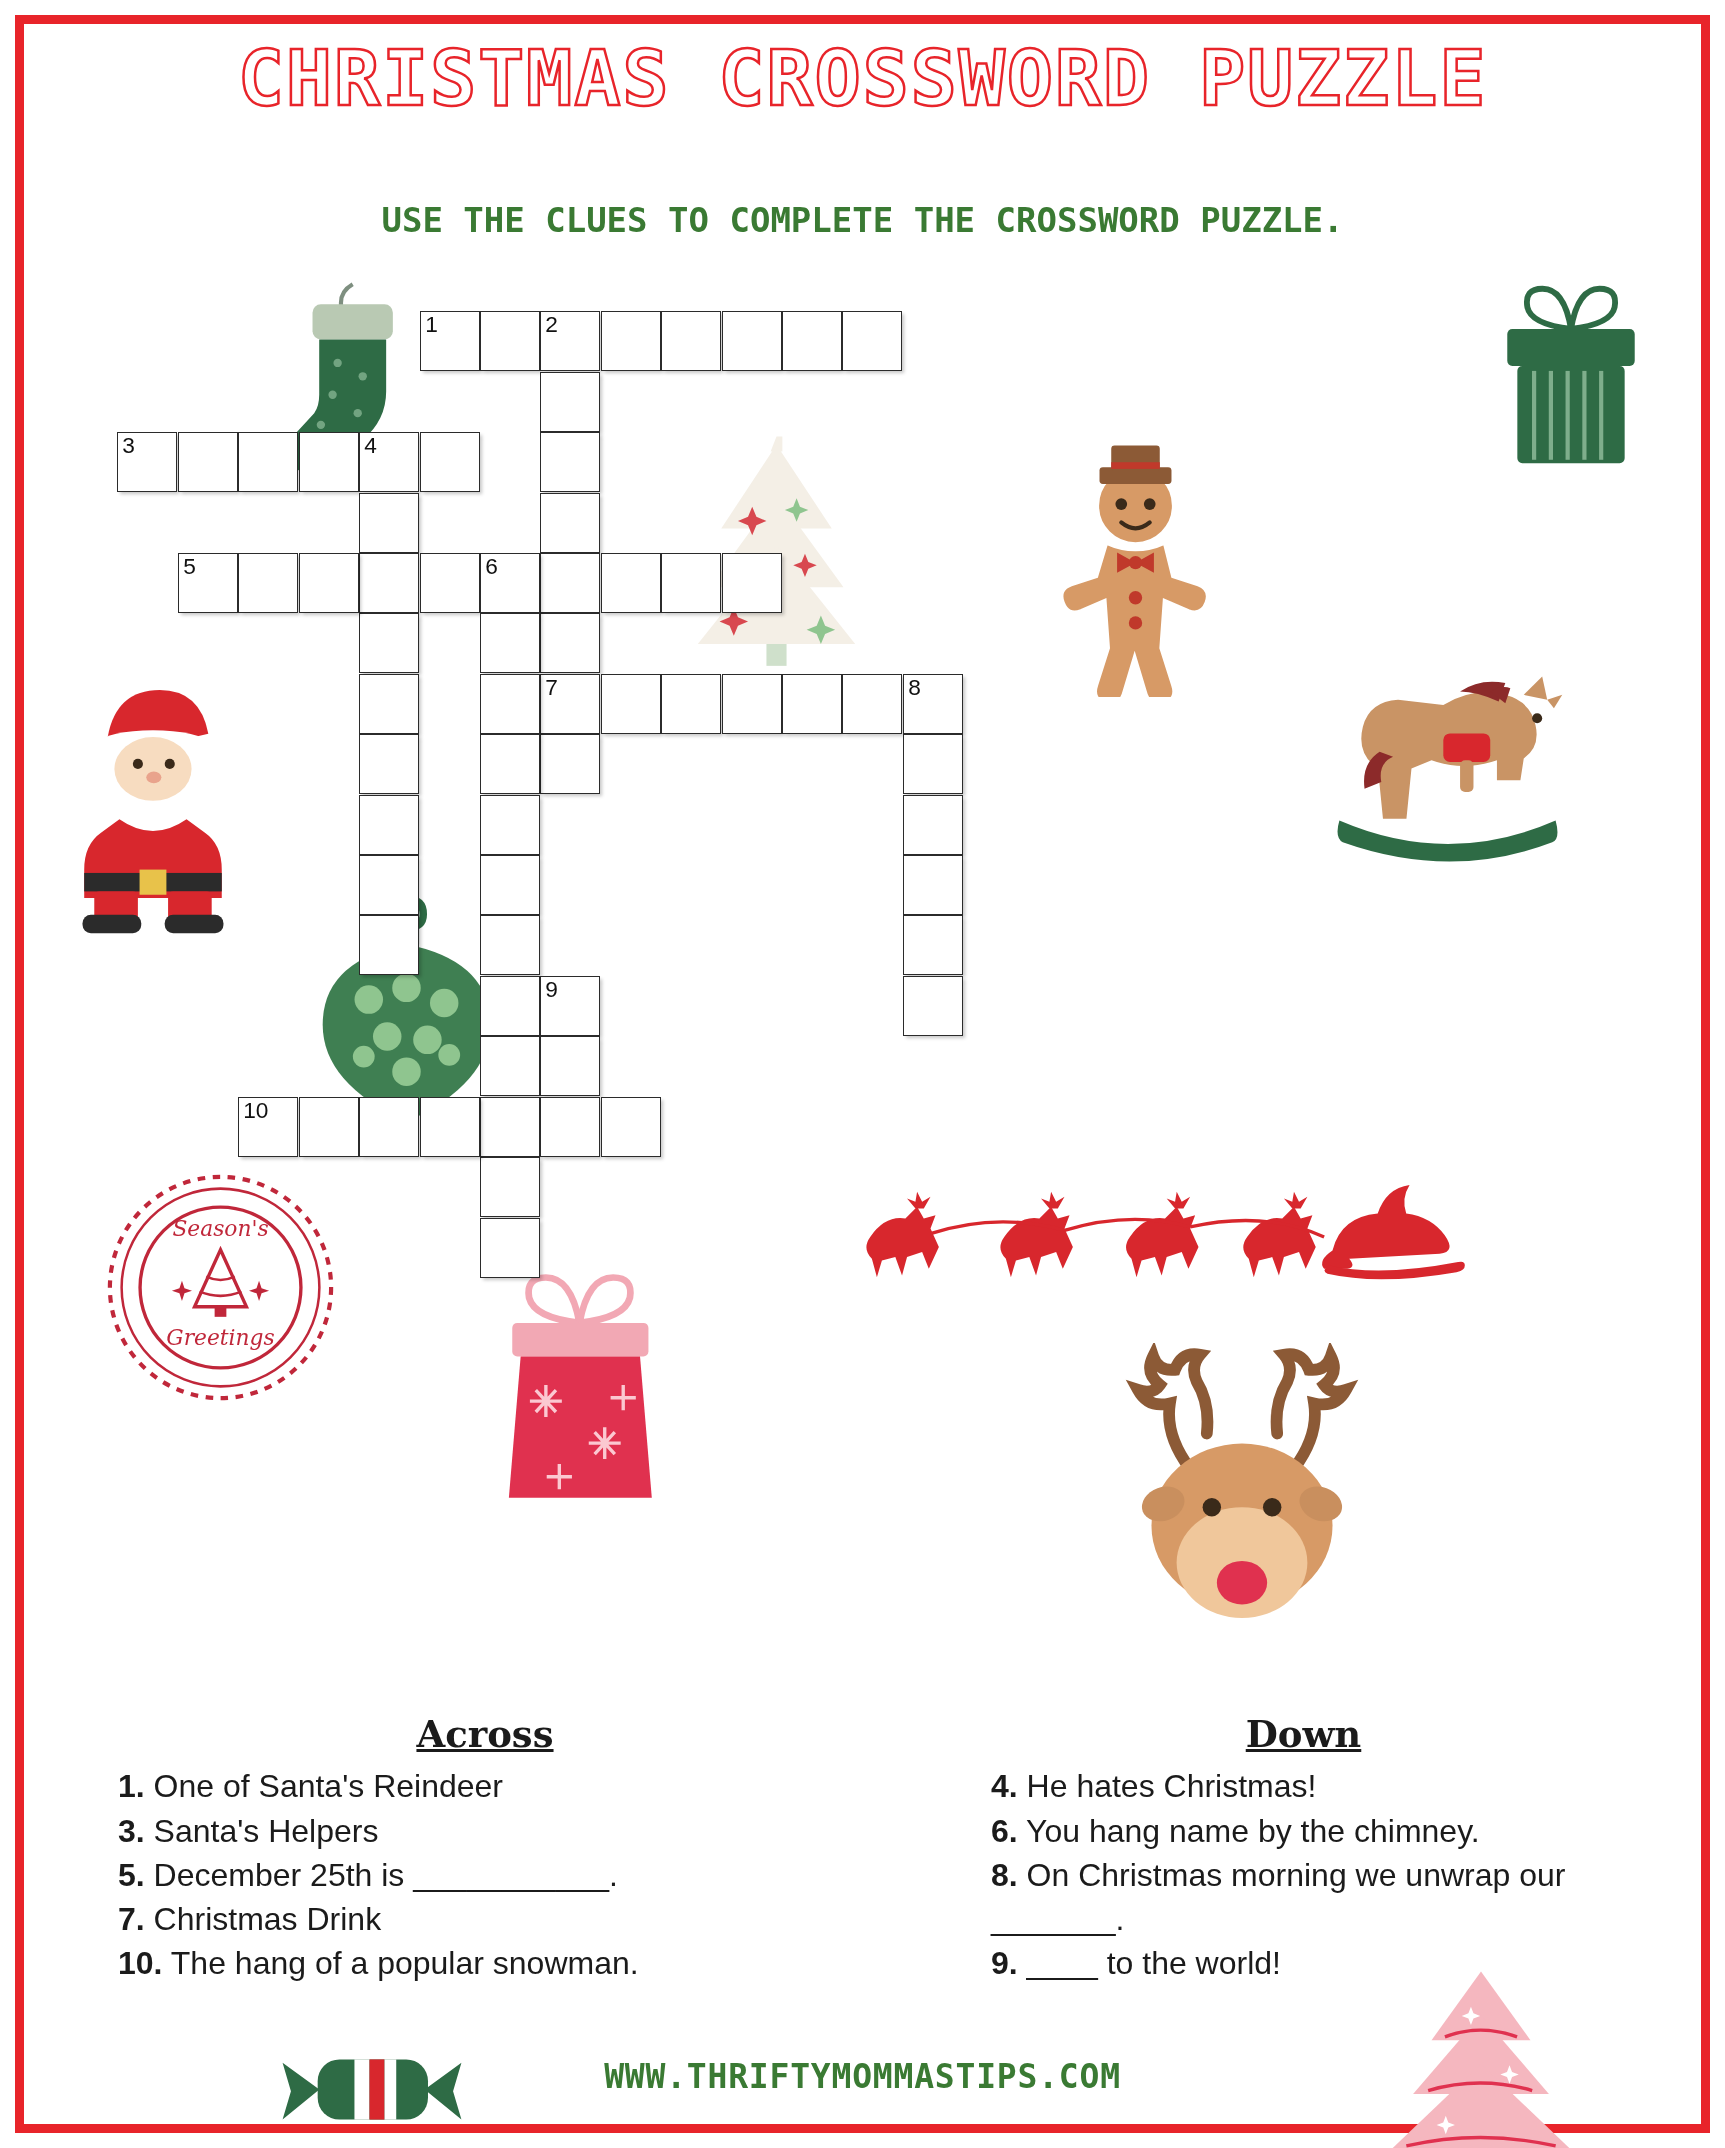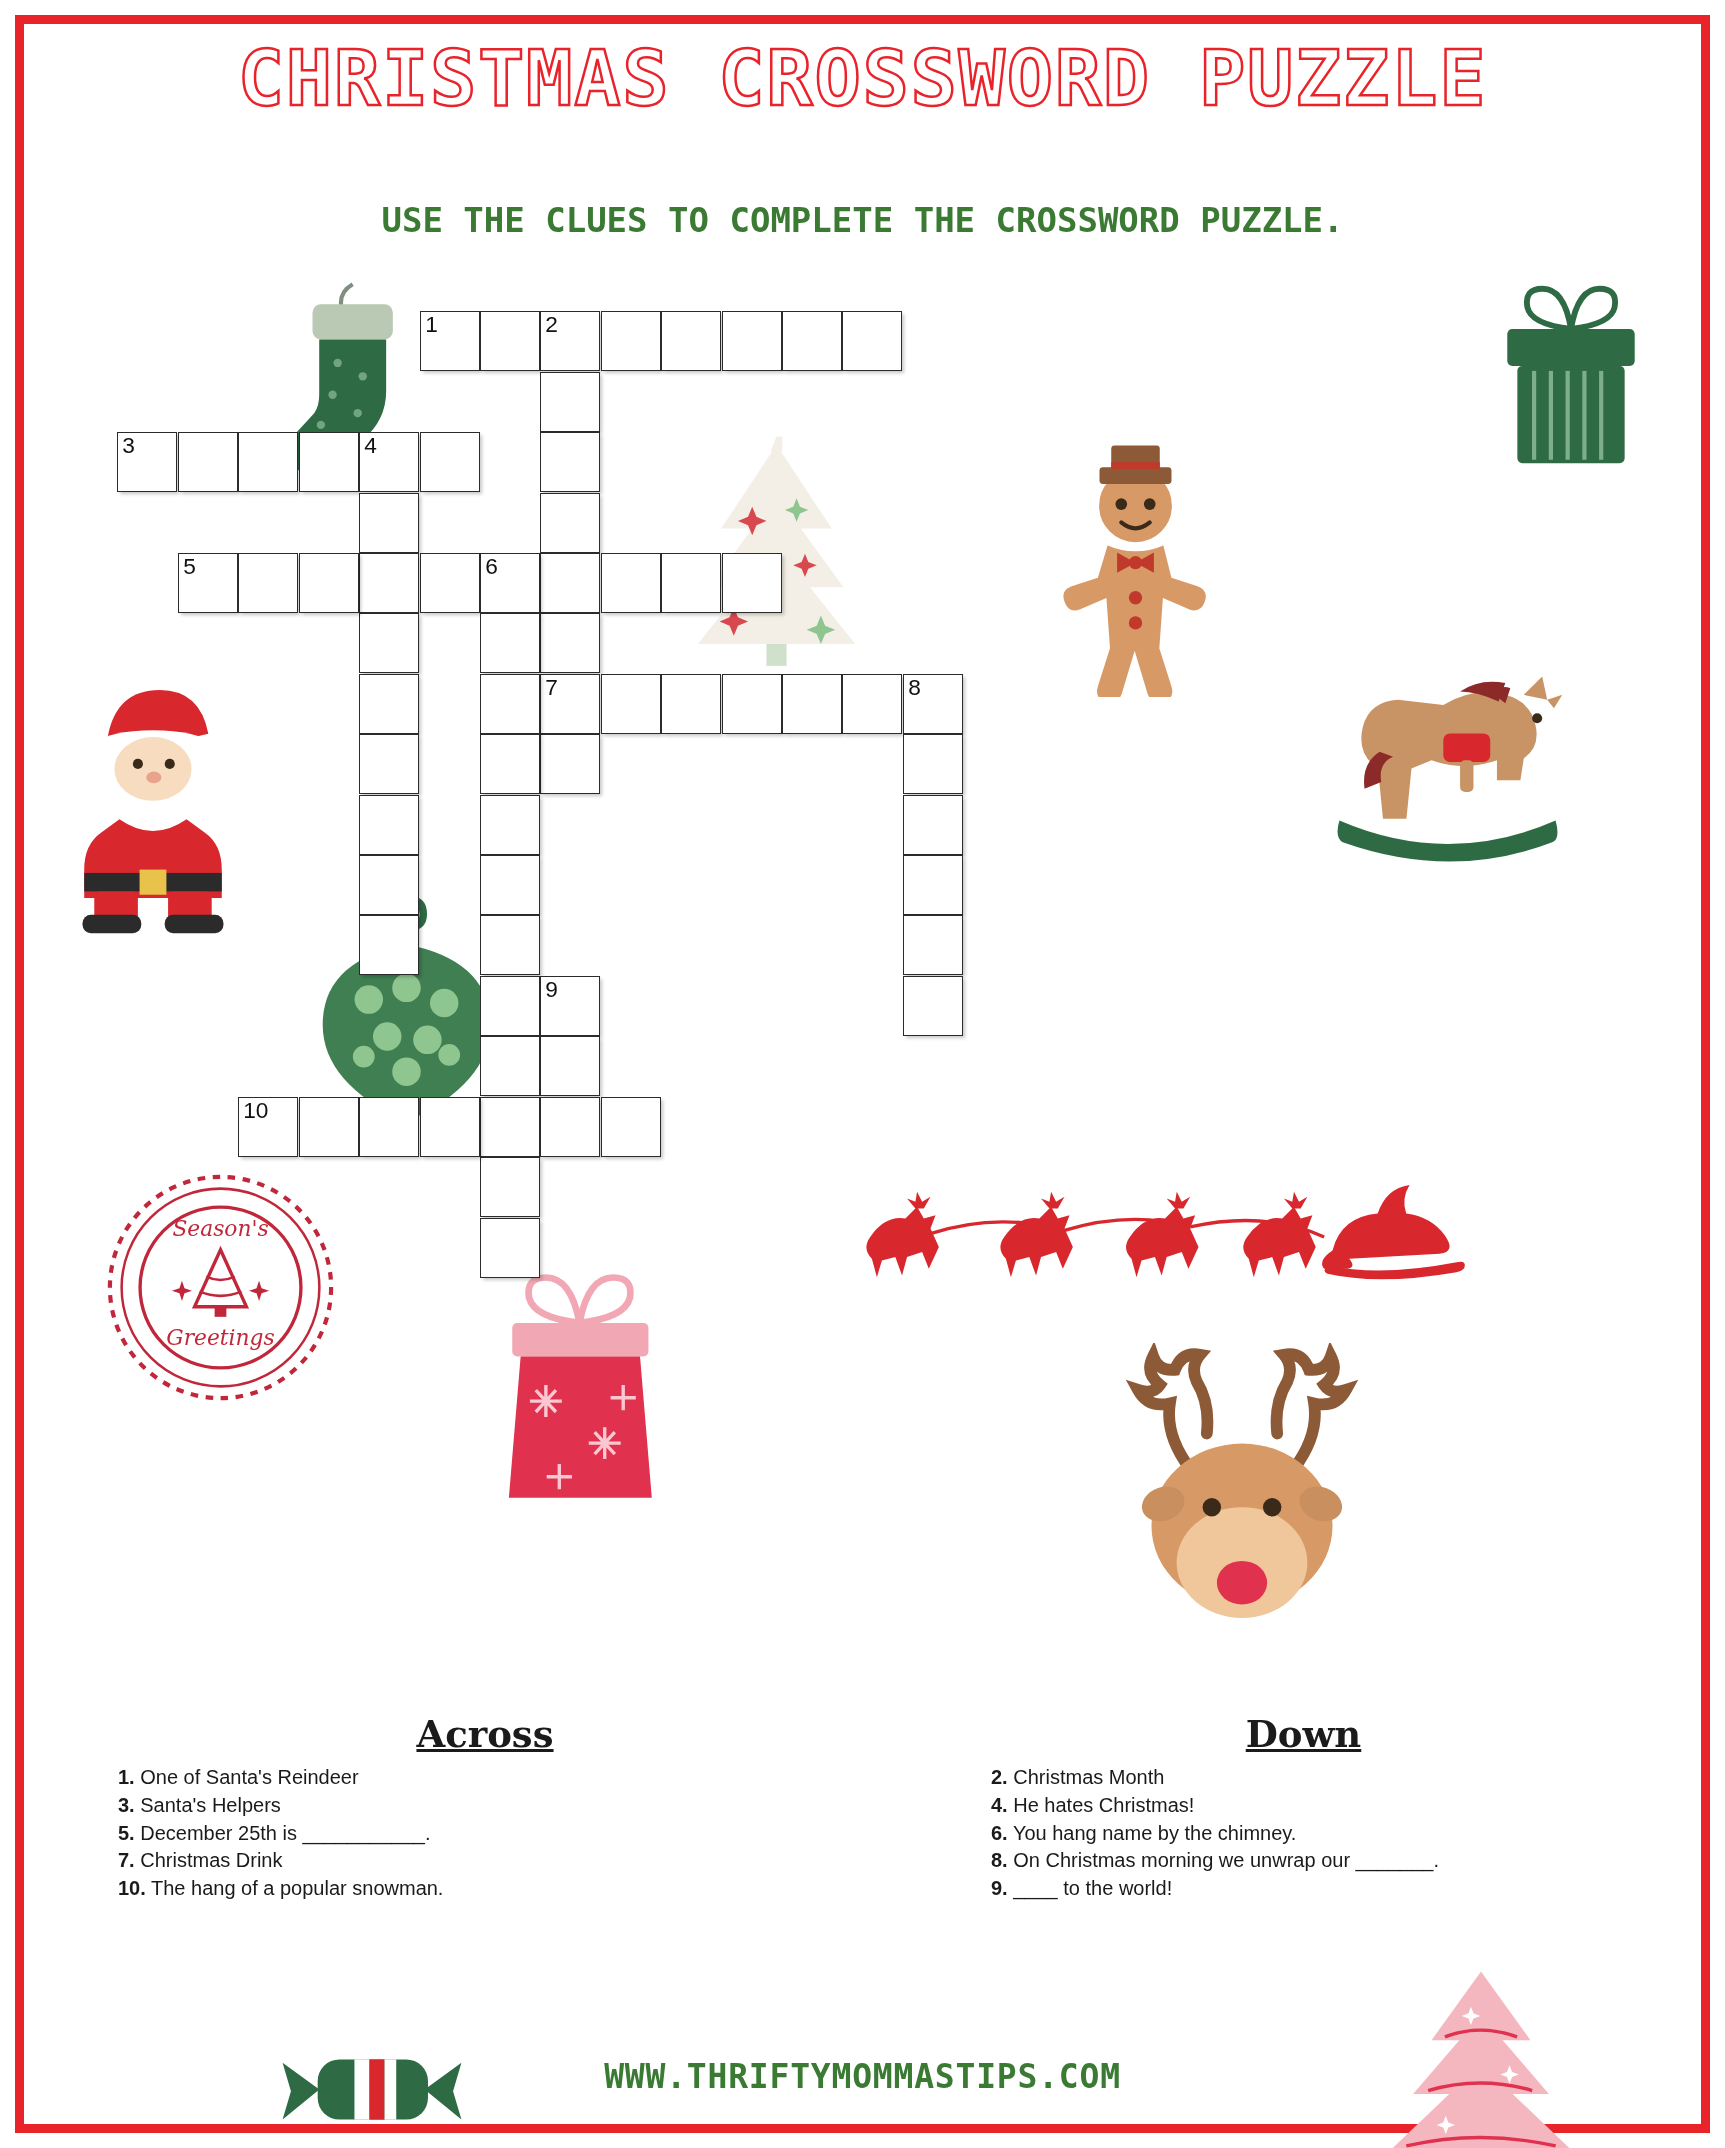--- a/index.html
+++ b/index.html
@@ -109,21 +109,21 @@
     margin-bottom: 8.4px;
     text-align: center;
   }
   .clue-list {
     list-style: none;
     margin: 0;
     padding: 0 0 0 44px;
   }
   .clue-item {
     font-family: "Liberation Sans", sans-serif;
-    font-size: 20px;
+    font-size: 32px;
     color: #1b1b1b;
     line-height: 1.38;
     white-space: pre-wrap;
   }
   .clue-item .cnum { font-weight: bold; }
 
   .footer {
     position: absolute;
     left: 0;
     top: 2057px;
@@ -446,21 +446,20 @@
         <li class="clue-item"><span class="cnum">1.</span> <span>One of Santa's Reindeer</span></li>
         <li class="clue-item"><span class="cnum">3.</span> <span>Santa's Helpers</span></li>
         <li class="clue-item"><span class="cnum">5.</span> <span>December 25th is ___________.</span></li>
         <li class="clue-item"><span class="cnum">7.</span> <span>Christmas Drink</span></li>
         <li class="clue-item"><span class="cnum">10.</span> <span>The hang of a popular snowman.</span></li>
       </ul>
     </div>
     <div class="clue-col down">
       <div class="clue-head">Down</div>
       <ul class="clue-list">
-        <li class="clue-item"><span class="cnum">2.</span> <span>Christmas Month</span></li>
         <li class="clue-item"><span class="cnum">4.</span> <span>He hates Christmas!</span></li>
         <li class="clue-item"><span class="cnum">6.</span> <span>You hang name by the chimney.</span></li>
         <li class="clue-item"><span class="cnum">8.</span> <span>On Christmas morning we unwrap our _______.</span></li>
         <li class="clue-item"><span class="cnum">9.</span> <span>____ to the world!</span></li>
       </ul>
     </div>
   </div>
 
   <div class="footer">WWW.THRIFTYMOMMASTIPS.COM</div>
 </div>

